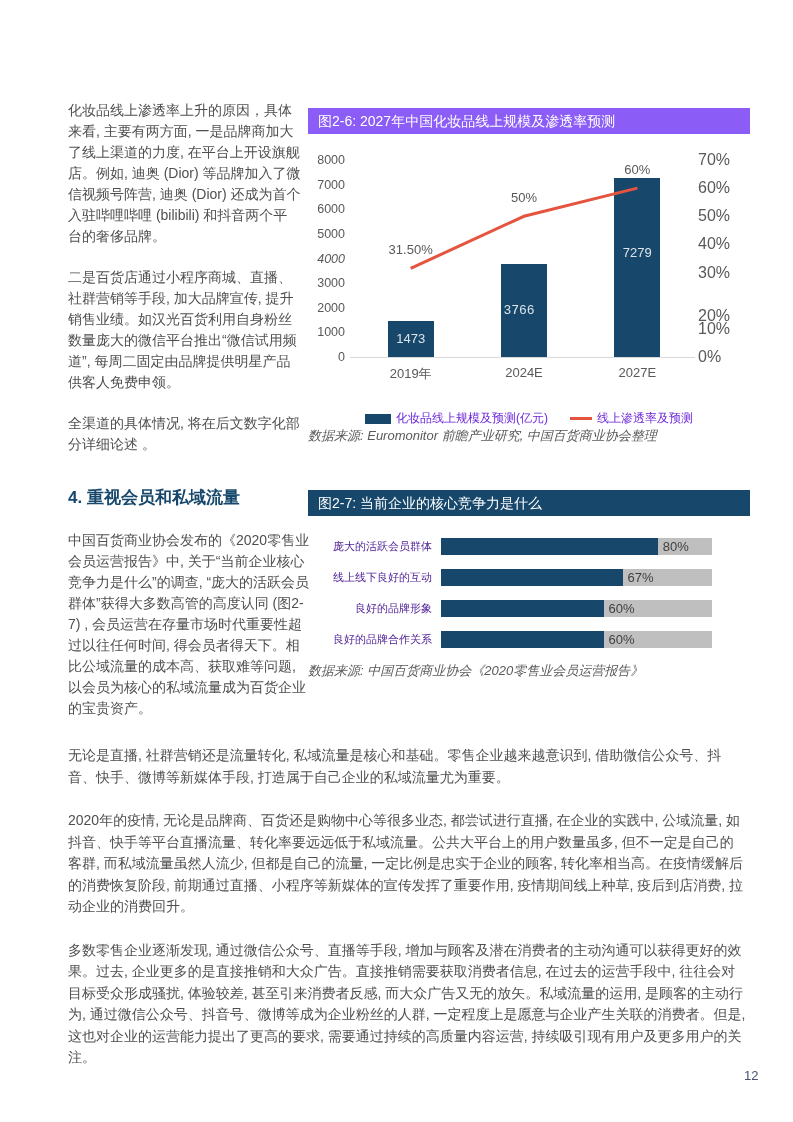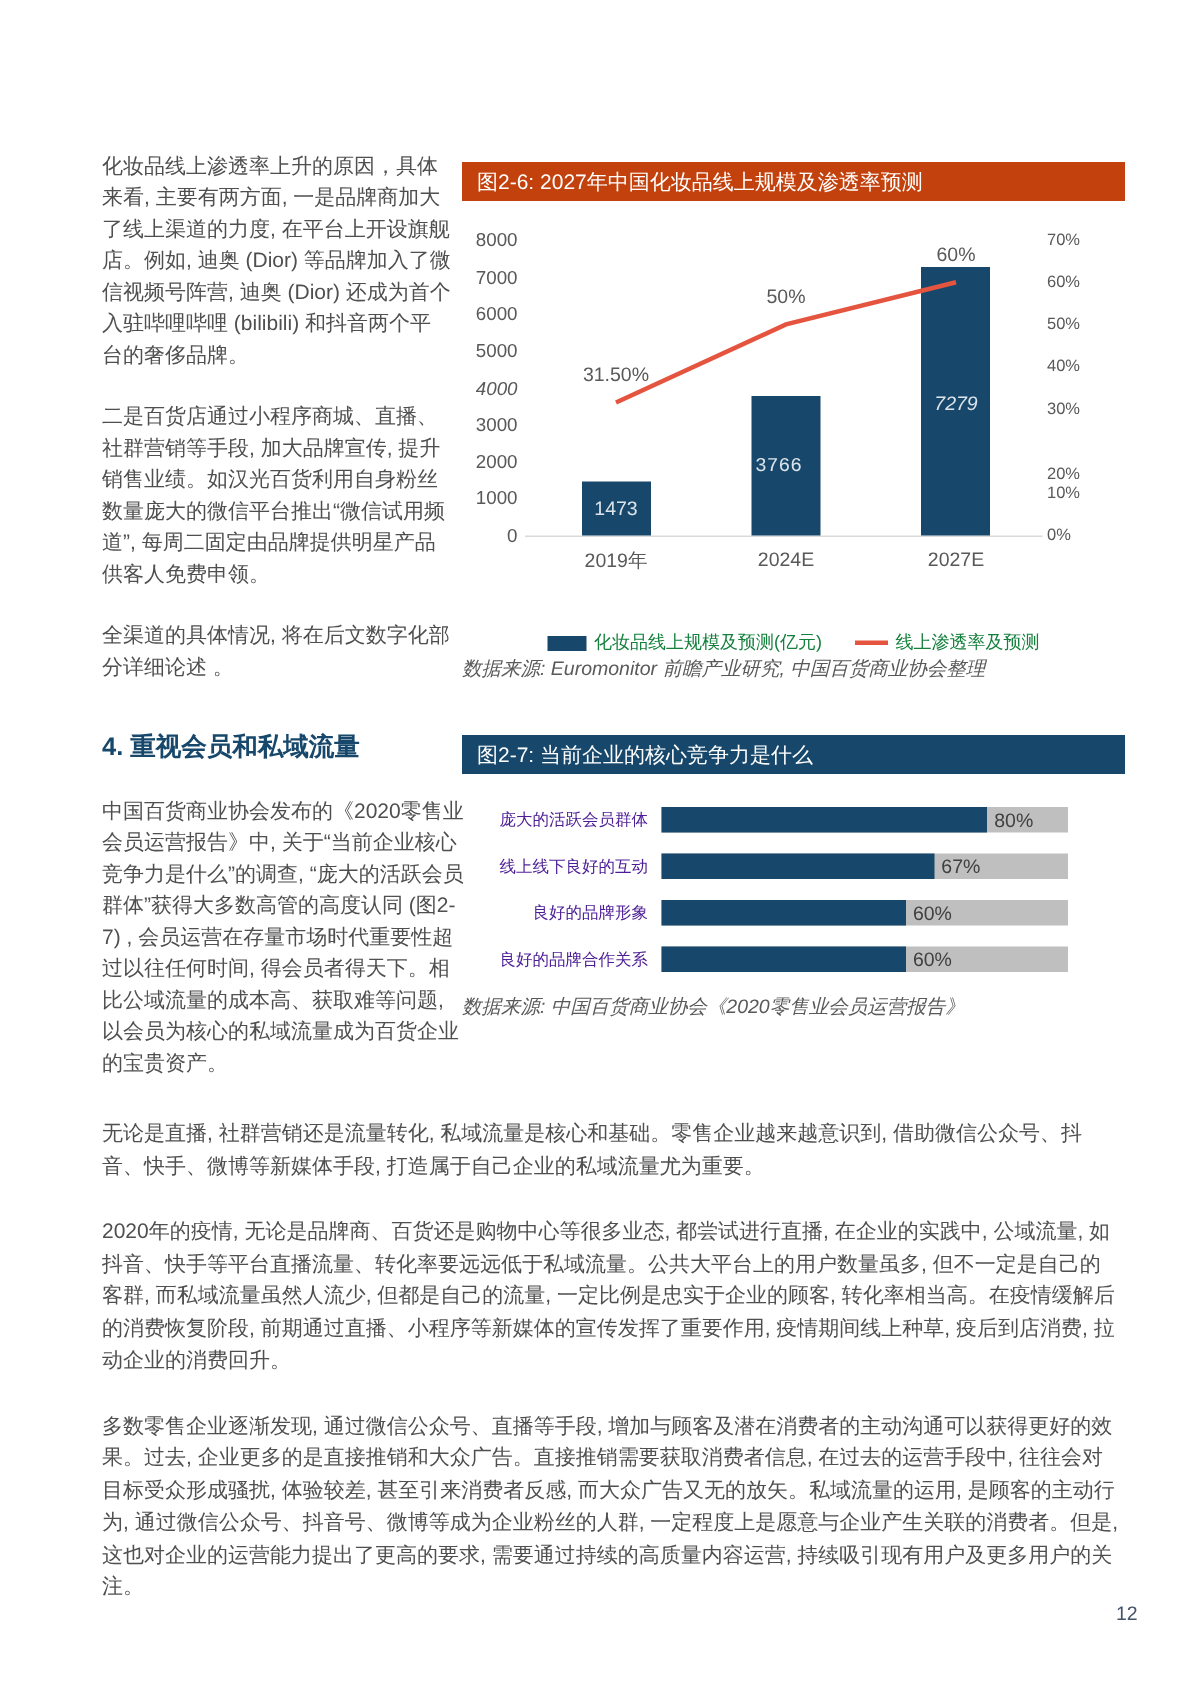--- a/index.html
+++ b/index.html
@@ -9,27 +9,27 @@
   .colpara{font-size:14px;line-height:21px;color:#4f4f4f;margin:0 0 20px 0;}
   .bodypara{font-size:14px;line-height:21.5px;color:#4f4f4f;margin:0 0 22px 0;}
   .fig{width:442px;}
   .fig-title{height:26px;line-height:26px;color:#ffffff;font-size:14px;padding-left:10px;
              box-sizing:border-box;overflow:hidden;white-space:nowrap;}
   .section-h{font-size:17px;font-weight:bold;margin:0;}
   .source{font-style:italic;font-size:13px;color:#595959;}
   
   #fig26-canvas{position:relative;width:442px;height:262px;}
   .tickL{position:absolute;width:37px;text-align:right;font-size:12.5px;color:#595959;height:16px;line-height:16px;}
-  .tickR{position:absolute;left:390px;width:45px;text-align:left;font-size:11px;color:#595959;height:16px;line-height:16px;}
+  .tickR{position:absolute;left:390px;width:45px;text-align:left;font-size:16px;color:#595959;height:16px;line-height:16px;}
   .baseline{position:absolute;left:42px;width:345px;height:1px;background:#d9d9d9;top:223px;}
   .bar26{position:absolute;width:46px;}
   .barlab{position:absolute;width:60px;text-align:center;font-size:13px;color:#dce3ea;height:16px;line-height:16px;}
   .ptlab{position:absolute;width:64px;text-align:center;font-size:13px;color:#595959;height:16px;line-height:16px;}
   .xcat{position:absolute;width:84px;text-align:center;font-size:13px;color:#595959;top:231px;}
-  #fig26-legend{display:flex;justify-content:center;align-items:center;margin-top:24px;font-size:12px;color:#15803d;}
+  #fig26-legend{display:flex;justify-content:center;align-items:center;margin-top:14px;font-size:12px;color:#6d28d9;}
   .leg-item{display:flex;align-items:center;}
   .leg-swatch-bar{width:26px;height:10px;margin-right:5px;}
   .leg-swatch-line{width:22px;height:3px;margin:0 5px 0 22px;}
   
   #fig27-rows{margin-top:22px;}
   .row27{display:flex;align-items:center;margin-bottom:14px;}
   .row27-label{width:124px;text-align:right;padding-right:9px;font-size:11px;color:#4c1d95;flex:none;}
   .row27-track{position:relative;width:271px;height:17px;background:#bfbfbf;flex:none;}
   .row27-fill{position:absolute;left:0;top:0;height:100%;}
   .row27-val{position:absolute;top:0;font-size:13px;line-height:17px;color:#404040;}
@@ -40,21 +40,21 @@
 
 <div id="page">
 
   <div class="abs" style="left:68px;top:100px;width:233px;">
     <p class="colpara">化妆品线上渗透率上升的原因，具体来看, 主要有两方面, 一是品牌商加大了线上渠道的力度, 在平台上开设旗舰店。例如, 迪奥 (Dior) 等品牌加入了微信视频号阵营, 迪奥 (Dior) 还成为首个入驻哔哩哔哩 (bilibili) 和抖音两个平台的奢侈品牌。</p>
     <p class="colpara">二是百货店通过小程序商城、直播、社群营销等手段, 加大品牌宣传, 提升销售业绩。如汉光百货利用自身粉丝数量庞大的微信平台推出“微信试用频道”, 每周二固定由品牌提供明星产品供客人免费申领。</p>
     <p class="colpara">全渠道的具体情况, 将在后文数字化部分详细论述 。</p>
   </div>
 
   <div class="abs fig" style="left:308px;top:108px;">
-    <div class="fig-title" id="fig26-title" style="background: #c2410c;">图2-6: 2027年中国化妆品线上规模及渗透率预测</div>
+    <div class="fig-title" id="fig26-title" style="background: #8b5cf6;">图2-6: 2027年中国化妆品线上规模及渗透率预测</div>
     <div id="fig26-canvas">
         <div class="tickL" style="top: 18px;">8000</div>
         <div class="tickL" style="top: 42.625px;">7000</div>
         <div class="tickL" style="top: 67.25px;">6000</div>
         <div class="tickL" style="top: 91.875px;">5000</div>
         <div class="tickL" style="top: 116.5px; font-style: italic;">4000</div>
         <div class="tickL" style="top: 141.125px;">3000</div>
         <div class="tickL" style="top: 165.75px;">2000</div>
         <div class="tickL" style="top: 190.375px;">1000</div>
         <div class="tickL" style="top: 215px;">0</div>
@@ -67,21 +67,21 @@
         <div class="tickR" style="top: 186.857px;">10%</div>
         <div class="tickR" style="top: 215px;">0%</div>
         <div class="baseline"></div>
         <div class="bar26" style="left: 79.6667px; top: 186.727px; height: 36.2726px; background: rgb(23, 72, 107);"></div>
         <div class="barlab" style="left: 72.6667px; top: 196.864px;">1473</div>
         <div class="xcat" style="left: 60.6667px;">2019年</div>
         <div class="bar26" style="left: 193px; top: 130.262px; height: 92.7378px; background: rgb(23, 72, 107);"></div>
         <div class="barlab" style="left: 181px; top: 168.631px; font-family: Liberation Mono, monospace;">3766</div>
         <div class="xcat" style="left: 174px;">2024E</div>
         <div class="bar26" style="left: 306.333px; top: 43.7546px; height: 179.245px; background: rgb(23, 72, 107);"></div>
-        <div class="barlab" style="left: 299.333px; top: 127px; font-style: italic;">7279</div>
+        <div class="barlab" style="left: 299.333px; top: 111px;">7279</div>
         <div class="xcat" style="left: 287.333px;">2027E</div>
         <svg width="442" height="262" style="position: absolute; left: 0px; top: 0px; pointer-events: none;">
           <polyline points="102.66666666666666,134.35 216,82.28571428571428 329.3333333333333,54.14285714285714" fill="none" stroke="#e5543f" stroke-width="3"></polyline>
         </svg>
         <div class="ptlab" style="left: 70.6667px; top: 108.35px;">31.50%</div>
         <div class="ptlab" style="left: 184px; top: 56.2857px;">50%</div>
         <div class="ptlab" style="left: 297.333px; top: 28.1429px;">60%</div>
       </div>
     <div id="fig26-legend">
         <div class="leg-item">

